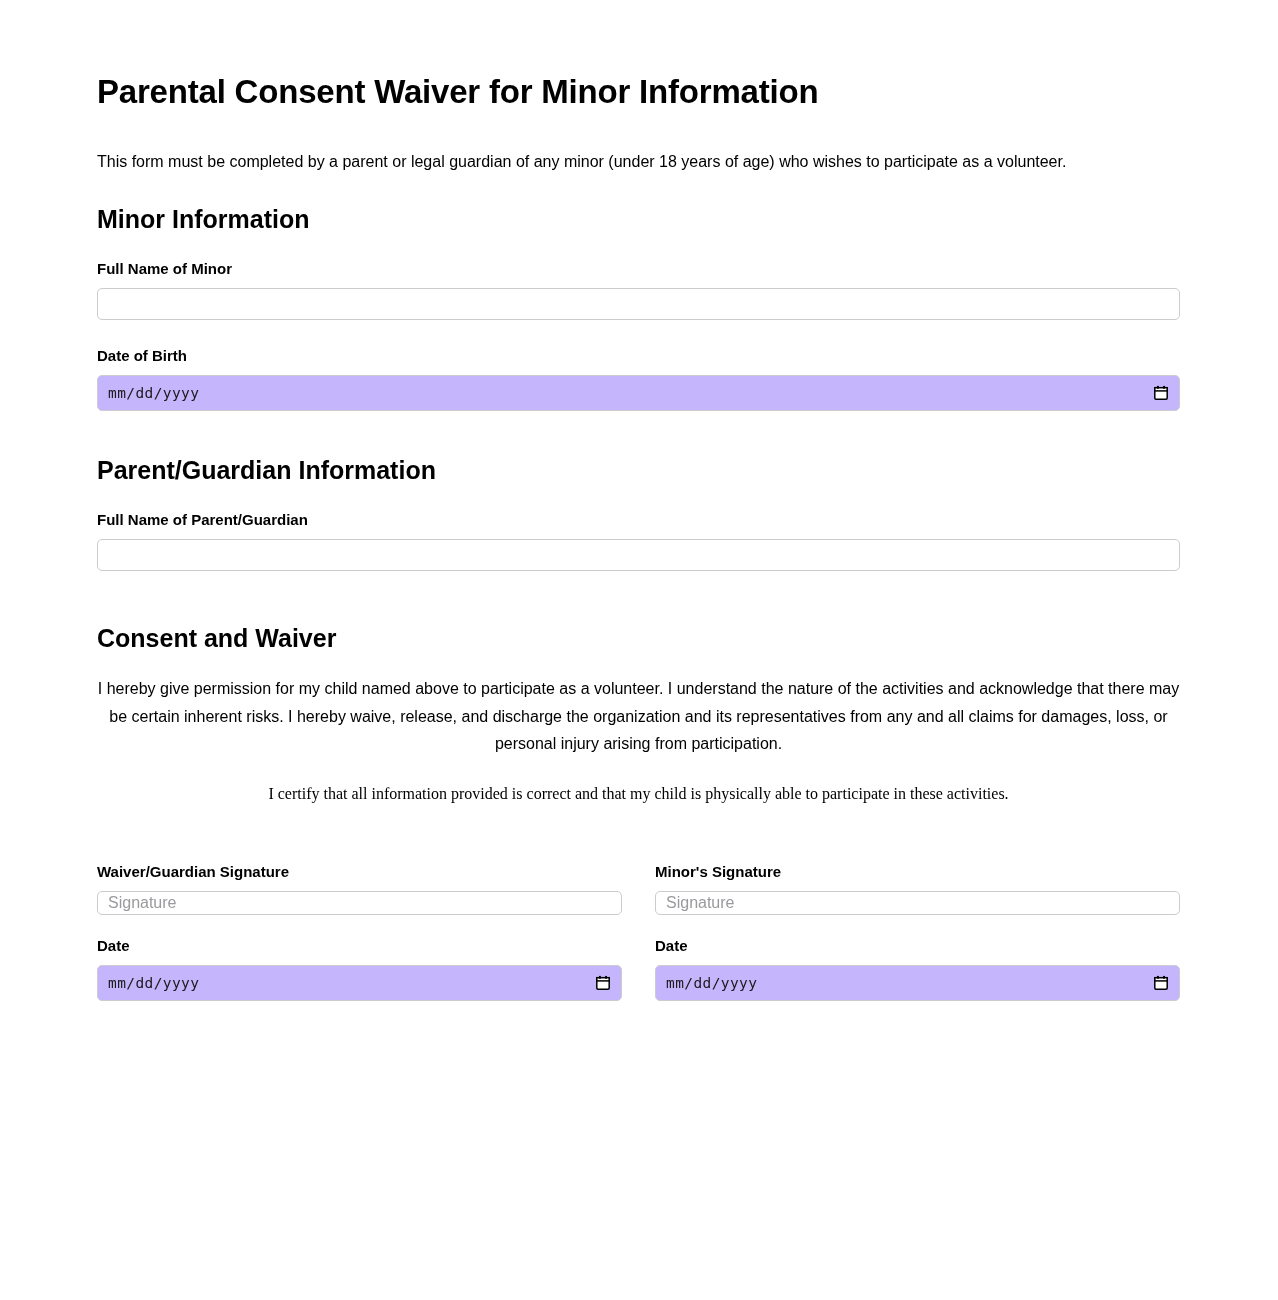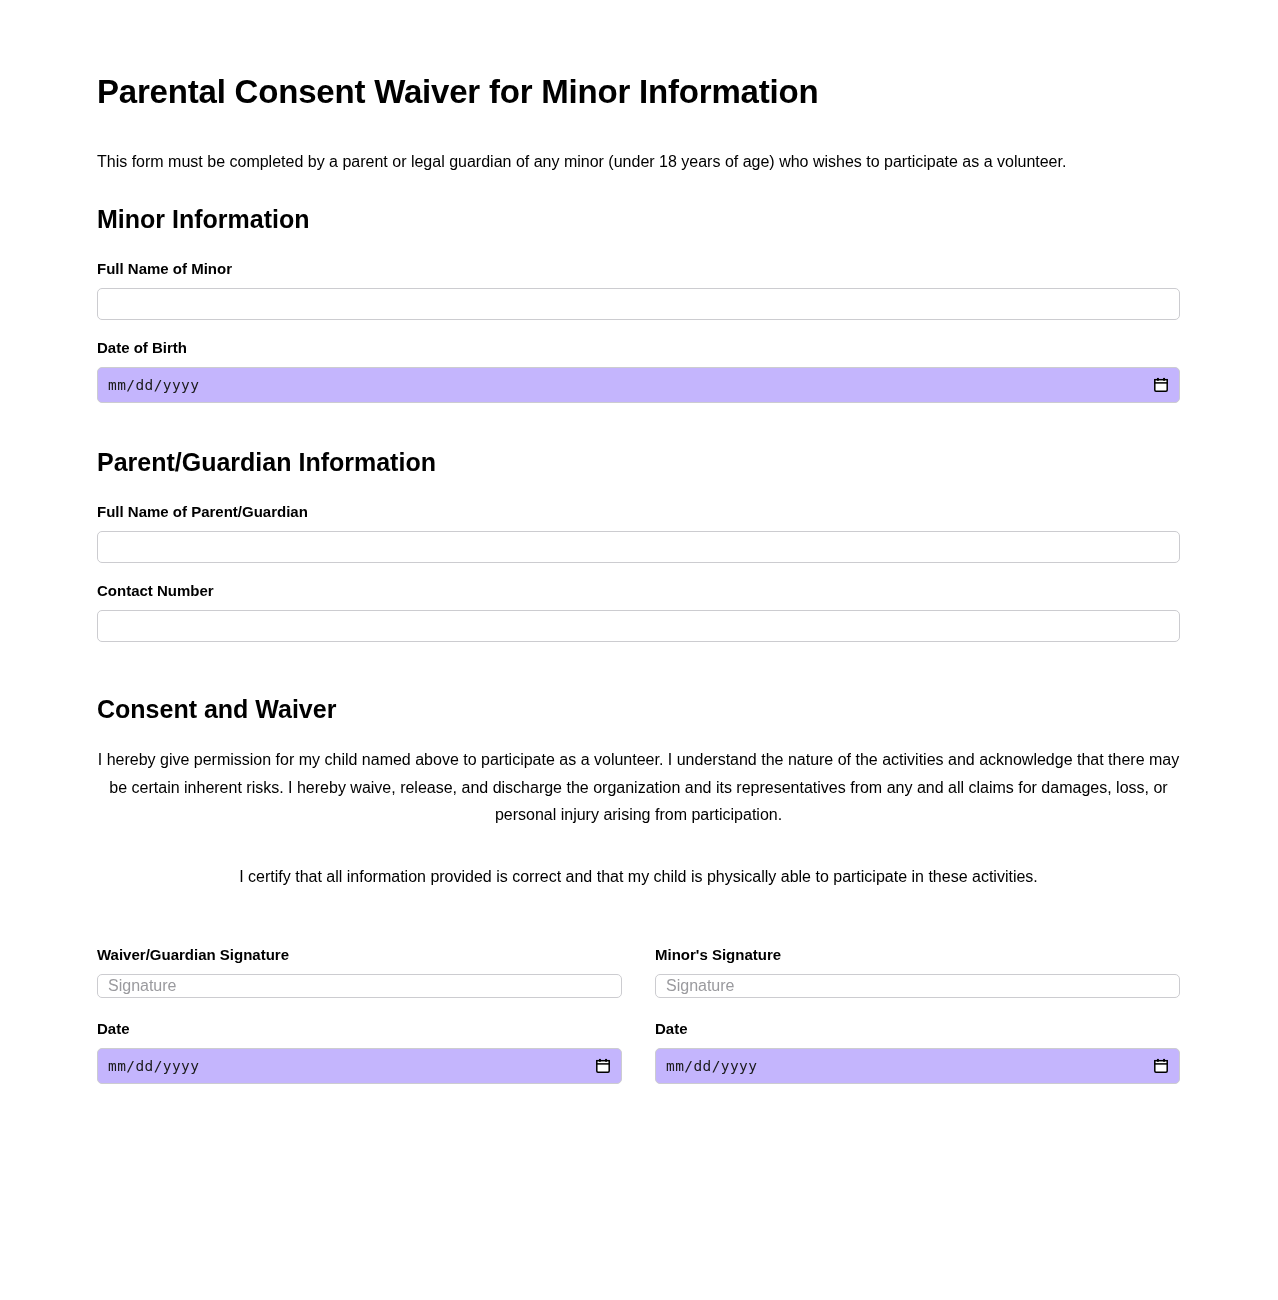--- a/index.html
+++ b/index.html
@@ -40,21 +40,21 @@
     font-size: 25px;
     font-weight: bold;
     line-height: 1.2;
     margin: 30px 0 0 0;
     color: #000;
   }
 
   .section-heading.sec-parent { margin-top: 44px; }
   .section-heading.sec-consent { margin-top: 52px; }
 
-  .field { margin-top: 19px; }
+  .field { margin-top: 27px; }
   .field.first { margin-top: 26px; }
 
   .field-label {
     display: block;
     font-size: 15px;
     font-weight: bold;
     line-height: 1.2;
     margin-bottom: 10px;
     color: #000;
   }
@@ -105,21 +105,21 @@
   }
 
   .consent-para {
     font-size: 16px;
     line-height: 1.72;
     color: #000;
     margin: 22px 0 0 0;
     max-width: 1085px;
     text-align: center;
   }
-  .consent-para.second { margin-top: 34px; }
+  .consent-para.second { margin-top: 22px; font-family: Liberation Serif, serif; }
 
   .sig-row {
     display: flex;
     gap: 33px;
     margin-top: 56px;
   }
   .sig-col { width: 525px; }
 
   .sig-input {
     display: block;
@@ -169,24 +169,20 @@
     </div>
   </div>
 
   <h2 class="section-heading sec-parent">Parent/Guardian Information</h2>
 
   <div class="field first">
     <label class="field-label">Full Name of Parent/Guardian</label>
     <input class="text-input" type="text" placeholder="" style="">
   </div>
 
-  <div class="field">
-    <label class="field-label">Contact Number</label>
-    <input class="text-input" type="text" placeholder="" style="">
-  </div>
 
   <h2 class="section-heading sec-consent">Consent and Waiver</h2>
 
   <p class="consent-para">I hereby give permission for my child named above to participate as a volunteer. I understand the nature of the activities and acknowledge that there may be certain inherent risks. I hereby waive, release, and discharge the organization and its representatives from any and all claims for damages, loss, or personal injury arising from participation.</p>
   <p class="consent-para second">I certify that all information provided is correct and that my child is physically able to participate in these activities.</p>
 
   <div class="sig-row">
 
     <div class="sig-col">
       <div>

